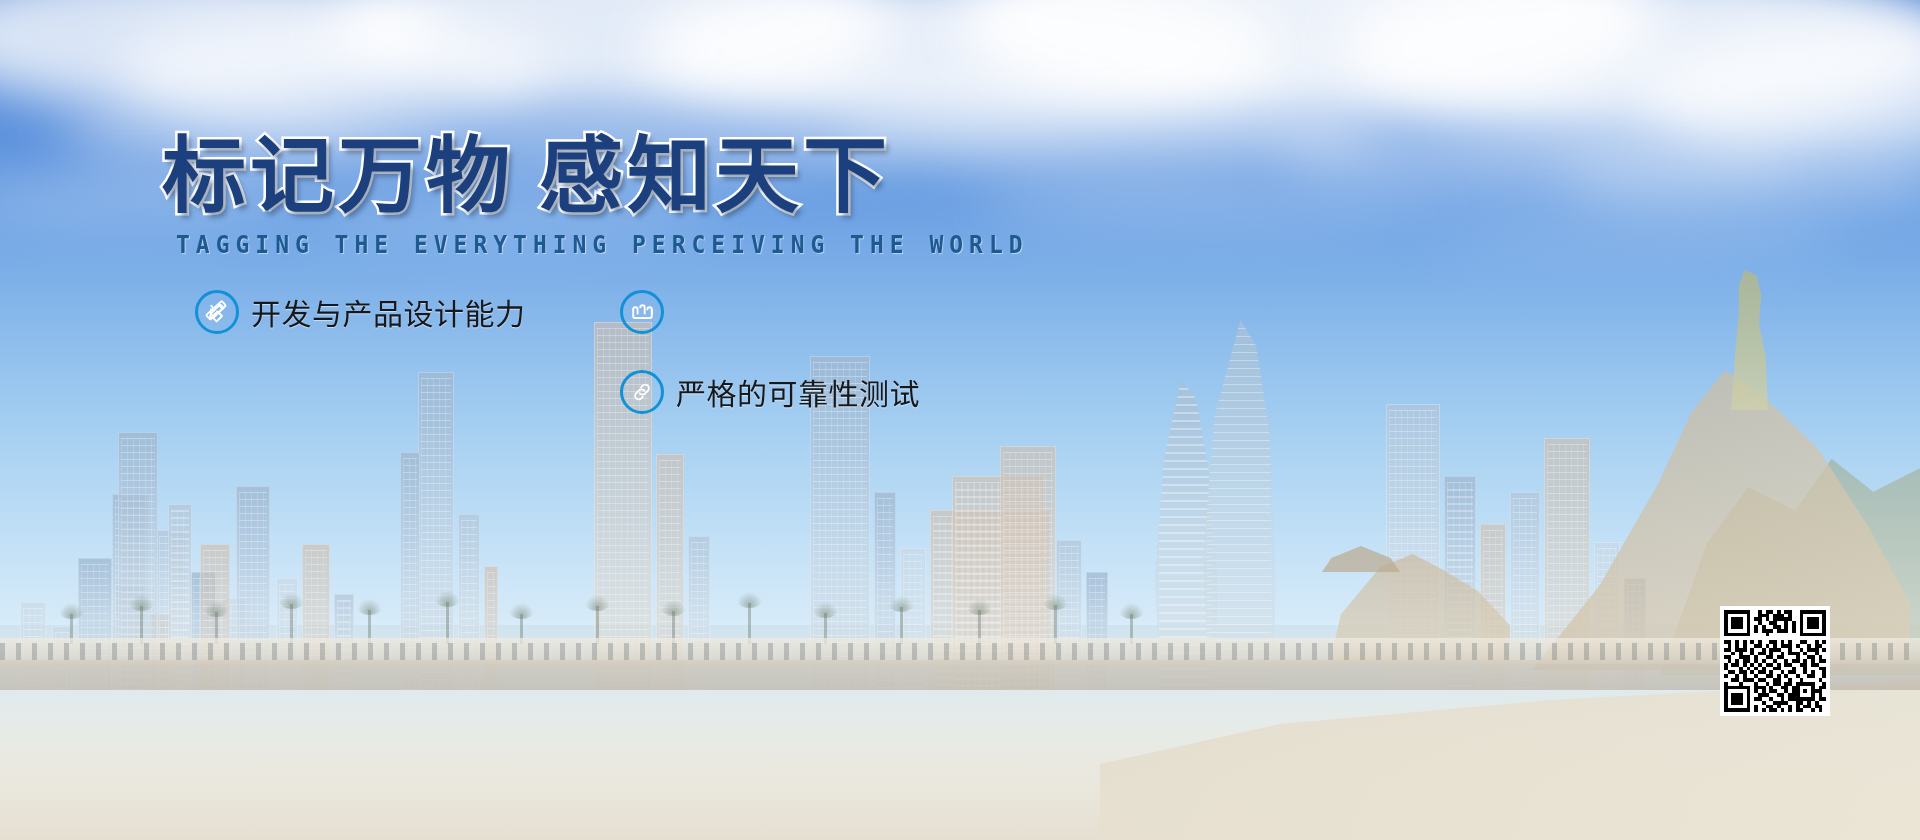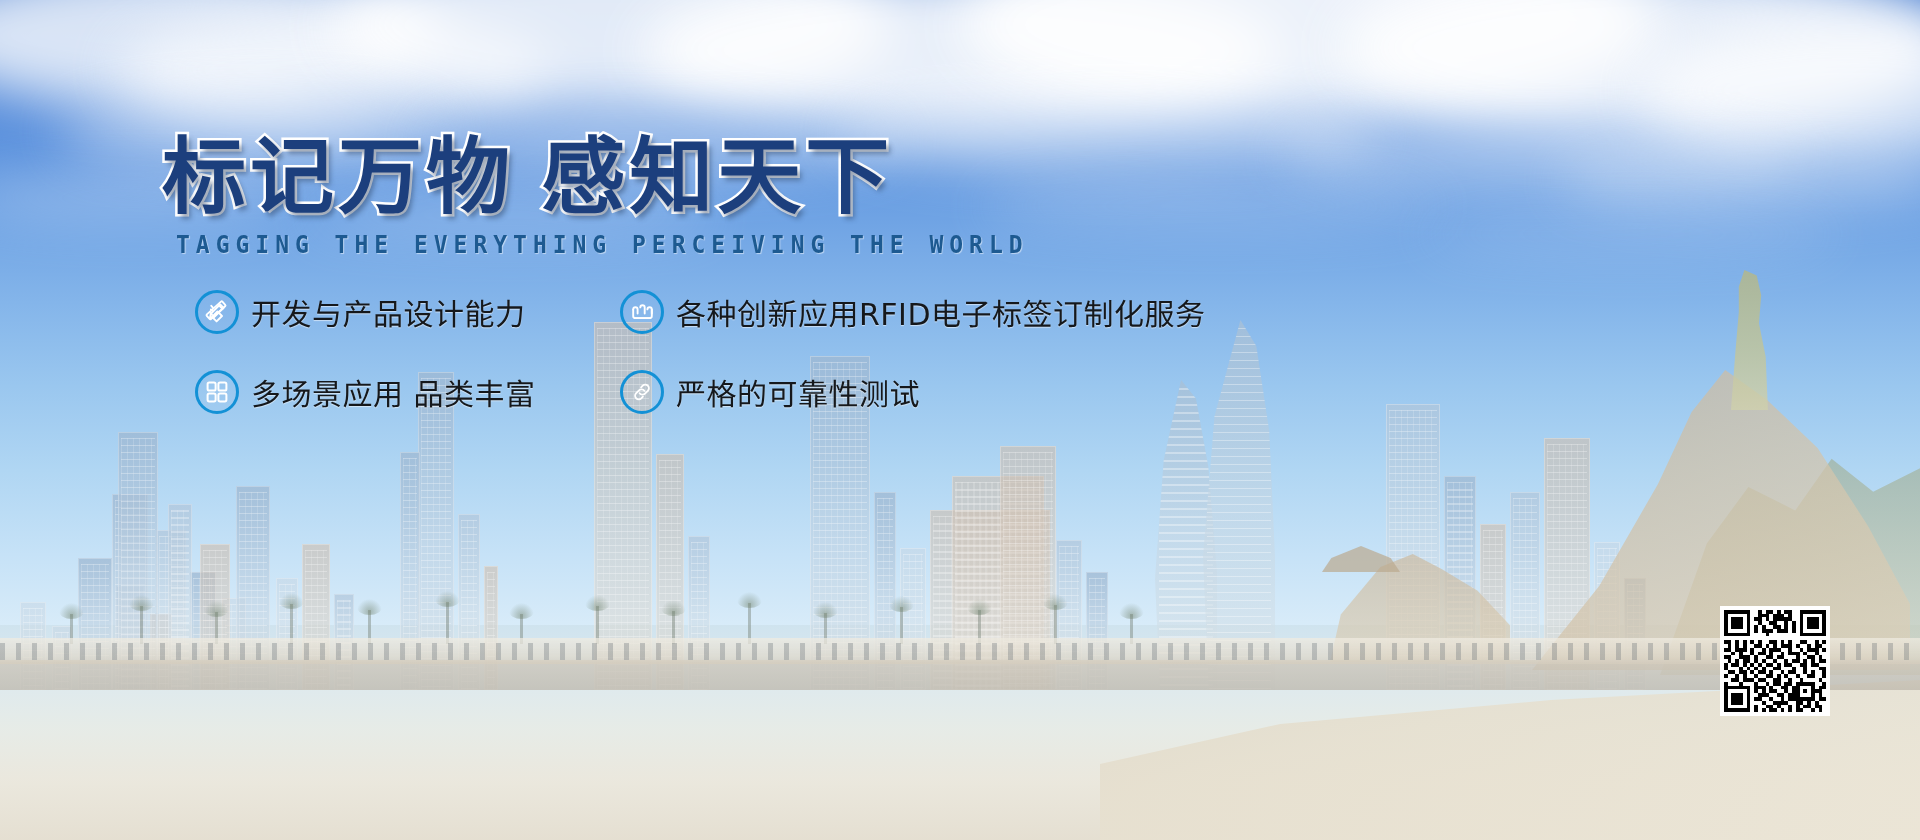--- a/index.html
+++ b/index.html
@@ -132,21 +132,21 @@
     background:radial-gradient(ellipse at 50% 80%, rgba(118,136,116,.55), rgba(150,166,144,0) 72%);
   }
 
   
   .headline{
     position:absolute;left:162px;top:133px;
     font-size:84px;
     font-weight:700;
     letter-spacing:4px;
     color:#1c3f7d;
-    font-family:Liberation Sans, sans-serif;
+    font-family:Liberation Serif, serif;
     line-height:1.05;
     white-space:nowrap;
     -webkit-text-stroke:5px #ffffff;
     paint-order:stroke fill;
     text-shadow:4px 5px 5px rgba(40,62,96,.45);
   }
   .subline{
     position:absolute;left:176px;top:230px;
     font-size:25px;
     font-weight:700;
@@ -318,47 +318,35 @@
             <path d="M6.1 9.6v2.4M8.8 7.2v2.4M11.5 4.8v2.4" transform="rotate(-42 12 11.3)"></path>
             <path d="M3.6 14.6l4.6-4.6 5.4 5.4-4.6 4.6-5.4-5.4z" transform="rotate(-90 12 14)"></path>
             <path d="M16.2 5.4l3.4 3.4-9.4 9.4-4.2.8.8-4.2 9.4-9.4z"></path>
             <path d="M15.1 6.5l3.4 3.4"></path>
           </svg>
         </span>
         <span class="lbl">开发与产品设计能力</span>
       </div>
 
 
-      <div class="feat">
-        <span class="ic">
-          <svg width="24" height="24" viewBox="0 0 24 24" fill="none" stroke="#ffffff" stroke-width="2">
-            <rect x="2.6" y="2.6" width="8" height="8" rx="1.6"></rect>
-            <rect x="13.4" y="2.6" width="8" height="8" rx="1.6"></rect>
-            <rect x="2.6" y="13.4" width="8" height="8" rx="1.6"></rect>
-            <rect x="13.4" y="13.4" width="8" height="8" rx="1.6"></rect>
-          </svg>
-        </span>
-        <span class="lbl">多场景应用 品类丰富</span>
-      </div>
 
     </div>
 
     <div class="col col-right">
 
       <div class="feat">
         <span class="ic">
           <svg width="25" height="25" viewBox="0 0 25 25" fill="none" stroke="#ffffff" stroke-width="1.9" stroke-linejoin="round" stroke-linecap="round">
             <path d="M3.2 9.4c0-1.2 1-2.2 2.2-2.2s2.2 1 2.2 2.2v4.2"></path>
             <path d="M10.3 7.4c0-1.2 1-2.2 2.2-2.2s2.2 1 2.2 2.2v6.2"></path>
             <path d="M17.4 9.4c0-1.2 1-2.2 2.2-2.2s2.2 1 2.2 2.2v4.2"></path>
             <path d="M3.2 9.6v6.3c0 1.2 1 2.2 2.2 2.2h14.2c1.2 0 2.2-1 2.2-2.2V9.6"></path>
             <path d="M5 18.1h15"></path>
           </svg>
         </span>
-        <span class="lbl">各种创新应用RFID电子标签订制化服务</span>
       </div>
 
       <div class="feat">
         <span class="ic">
           <svg width="24" height="24" viewBox="0 0 24 24" fill="none" stroke="#ffffff" stroke-width="1.9" stroke-linecap="round" stroke-linejoin="round">
             <path d="M9.6 13.2a3.6 3.6 0 0 0 5.4.4l2.8-2.8a3.6 3.6 0 0 0-5.1-5.1l-1.6 1.6"></path>
             <path d="M14.4 10.8a3.6 3.6 0 0 0-5.4-.4l-2.8 2.8a3.6 3.6 0 0 0 5.1 5.1l1.6-1.6"></path>
           </svg>
         </span>
         <span class="lbl">严格的可靠性测试</span>

